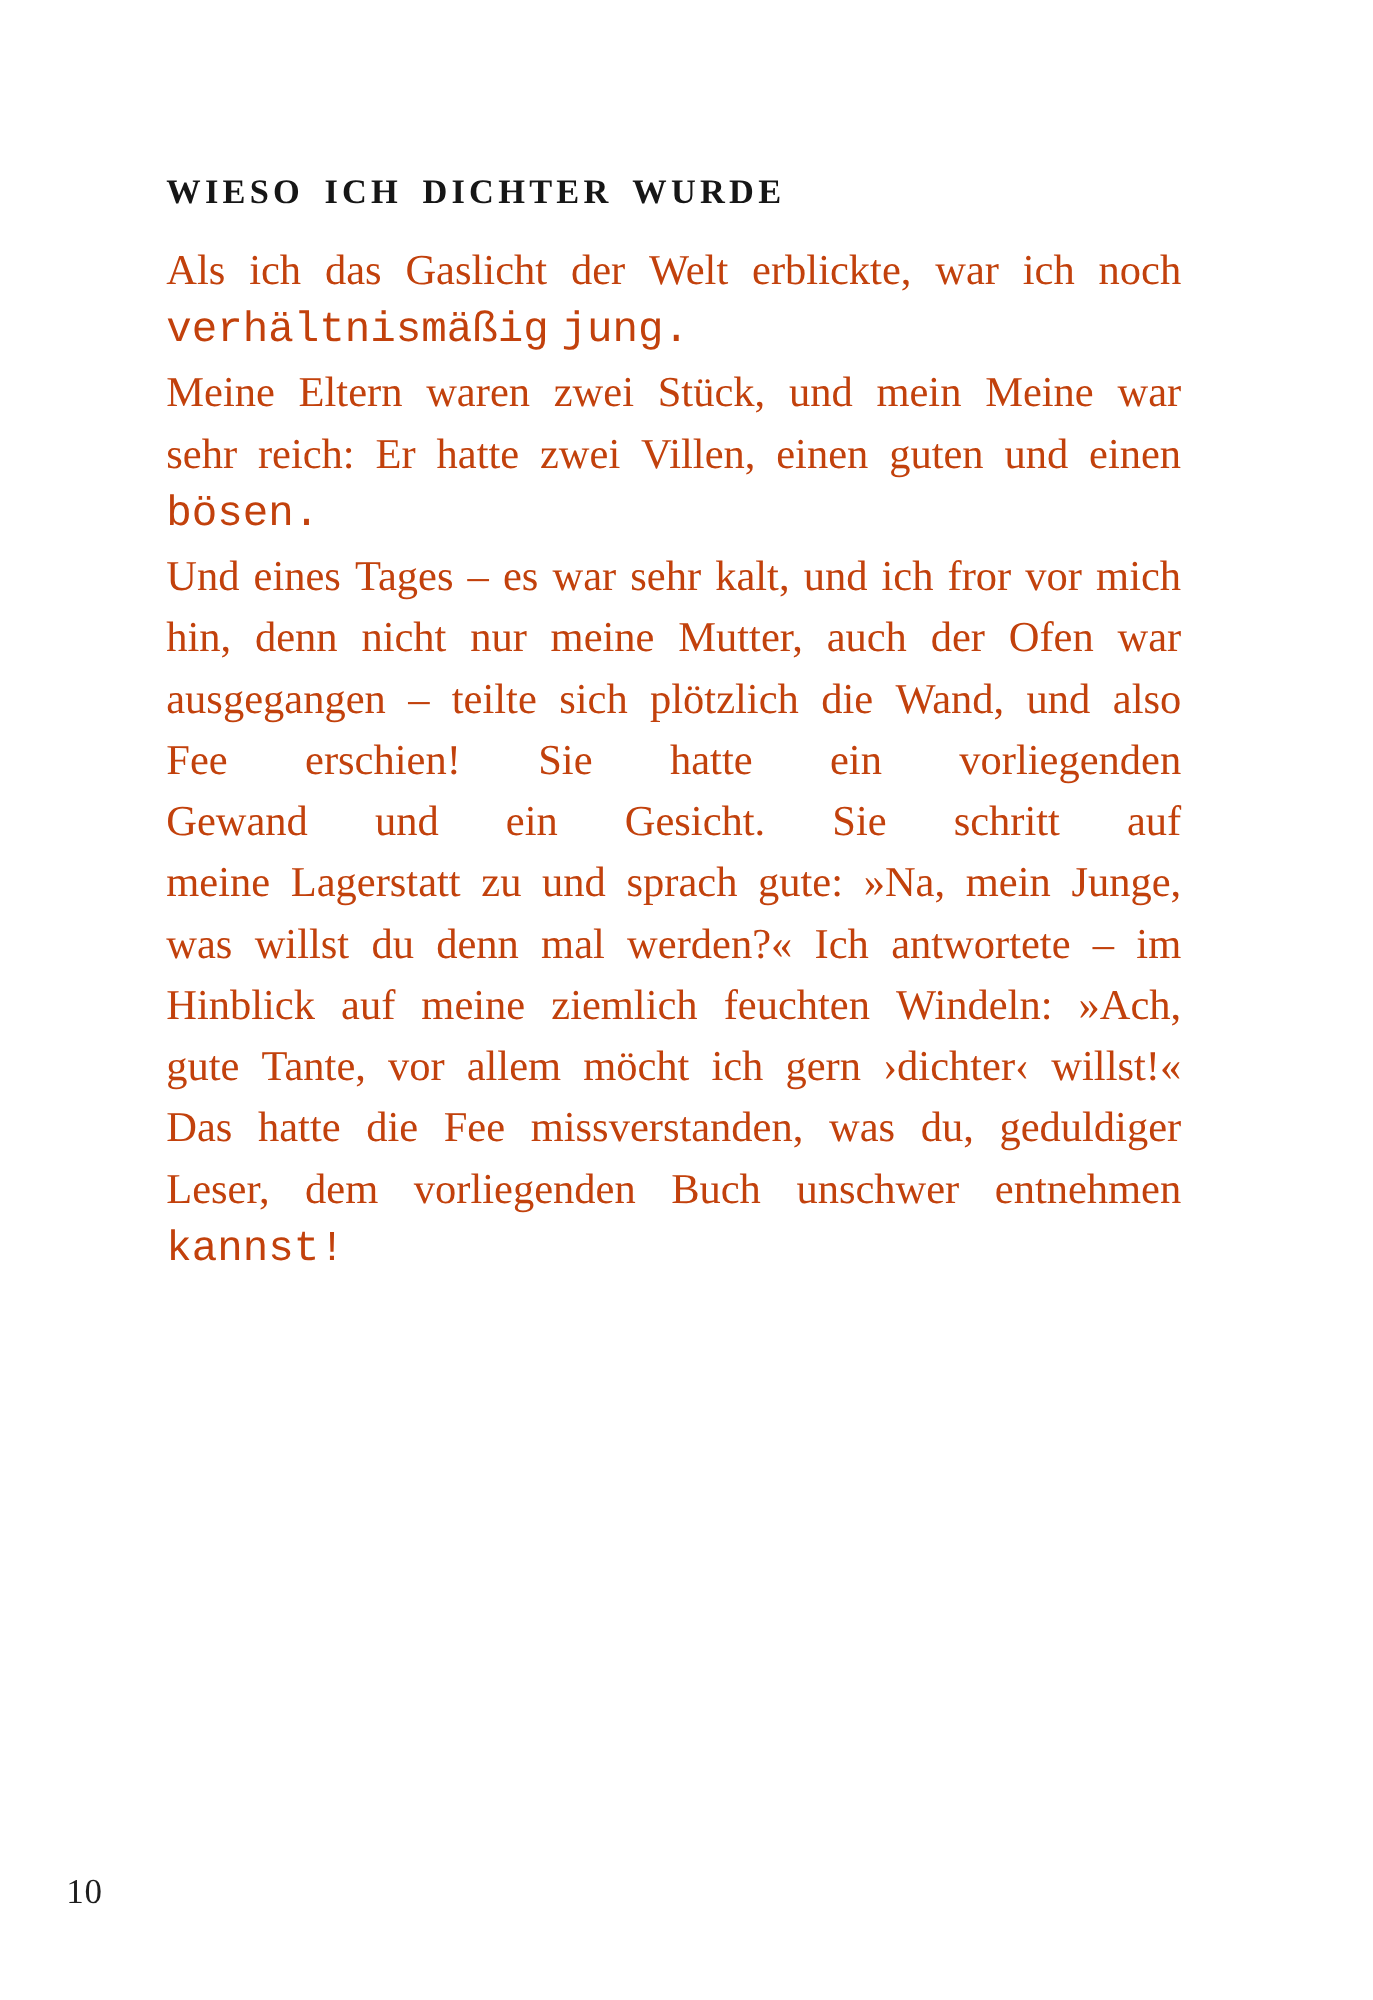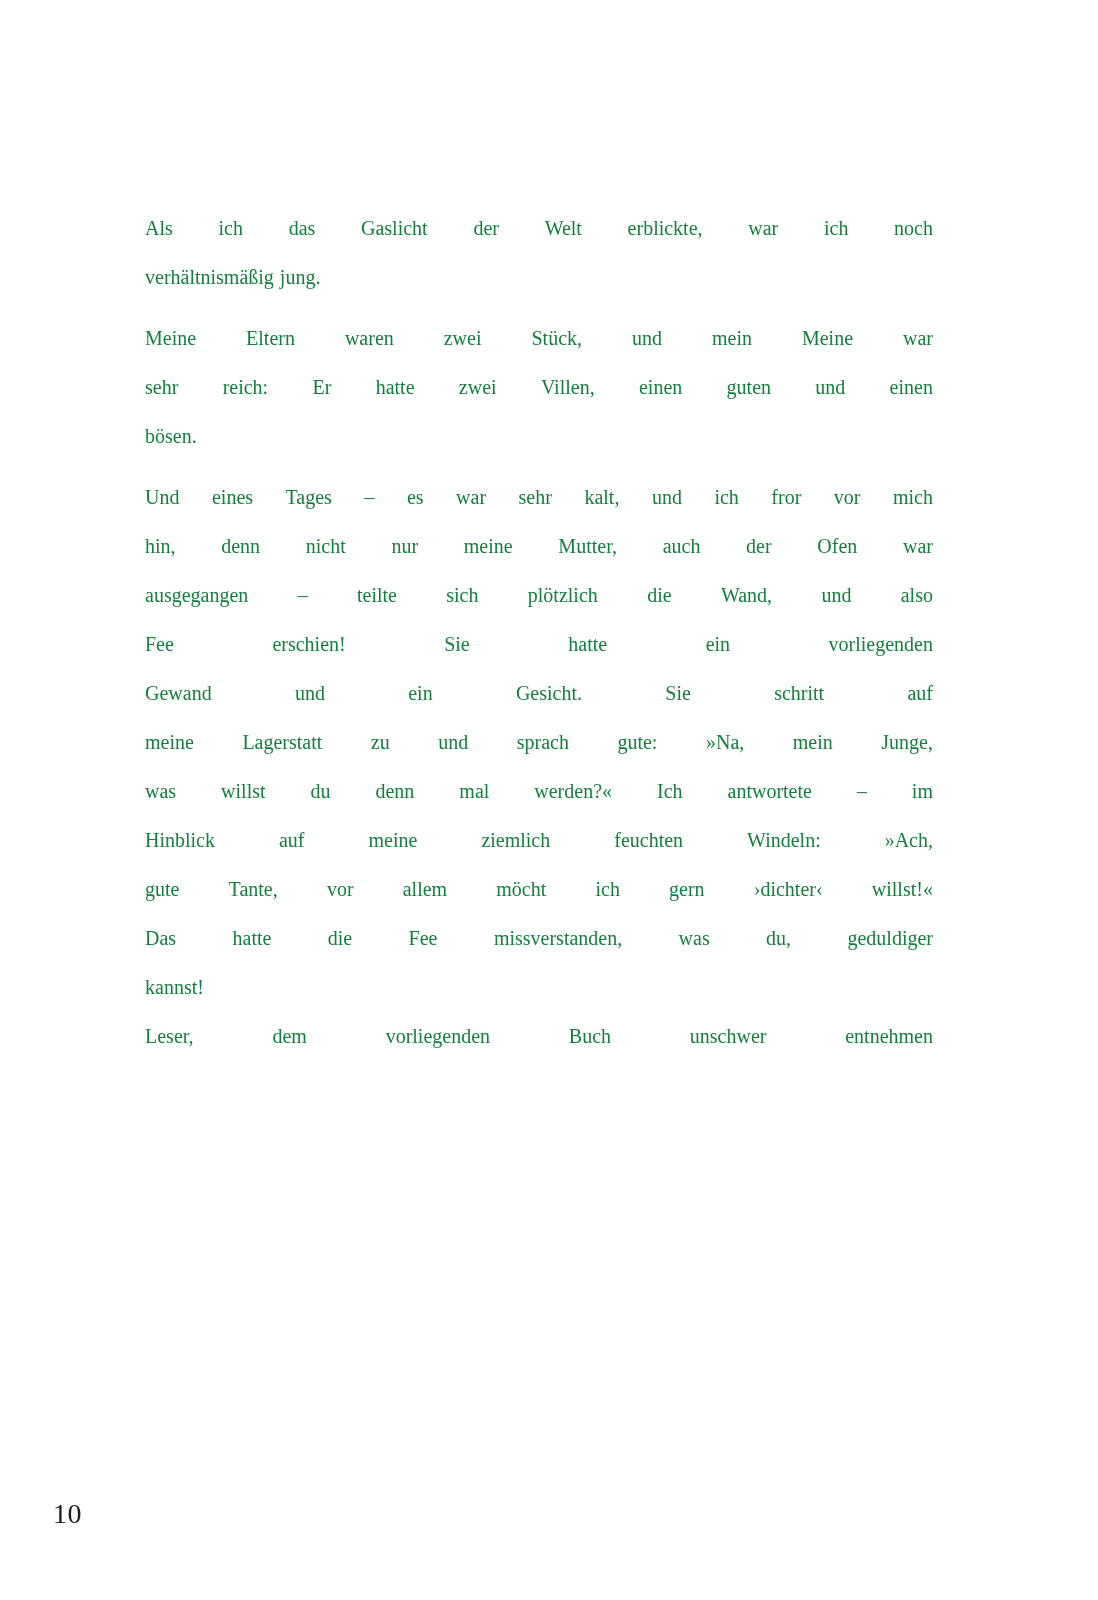--- a/index.html
+++ b/index.html
@@ -39,38 +39,39 @@
 
   
   .text-column {
     position: absolute;
     left: 133px;
     top: 192px;
     width: 812px;
   }
 
   .paragraph {
-    margin: 12px;
-    font-size: 20px;
-    color: #15803d;
+    margin: 0;
+    font-size: 34px;
+    color: #c2410c;
   }
 
   
   .line {
     display: block;
     height: 49px;
     line-height: 49px;
     text-align: justify;
     text-align-last: justify;
     white-space: nowrap;
     overflow: visible;
   }
   .line.line-last {
     text-align: left;
     text-align-last: left;
+    font-family: Liberation Mono, monospace;
   }
   
   .line {
     display: flex;
     flex-direction: row;
     justify-content: space-between;
   }
   .line.line-last {
     justify-content: flex-start;
   }
@@ -91,20 +92,21 @@
     color: #1d1d1d;
     font-variant-numeric: oldstyle-nums;
     letter-spacing: 0.5px;
   }
 </style>
 </head>
 <body>
 
 <div class="page">
 
+  <h1 class="chapter-heading">WIESO ICH DICHTER WURDE</h1>
 
   <div class="text-column">
     <p class="paragraph">
         <span class="line">
           <span class="w">Als</span>
           <span class="w">ich</span>
           <span class="w">das</span>
           <span class="w">Gaslicht</span>
           <span class="w">der</span>
           <span class="w">Welt</span>
@@ -248,29 +250,29 @@
         <span class="line">
           <span class="w">Das</span>
           <span class="w">hatte</span>
           <span class="w">die</span>
           <span class="w">Fee</span>
           <span class="w">missverstanden,</span>
           <span class="w">was</span>
           <span class="w">du,</span>
           <span class="w">geduldiger</span>
         </span>
-        <span class="line line-last">
-          <span class="w">kannst!</span>
-        </span>
         <span class="line">
           <span class="w">Leser,</span>
           <span class="w">dem</span>
           <span class="w">vorliegenden</span>
           <span class="w">Buch</span>
           <span class="w">unschwer</span>
           <span class="w">entnehmen</span>
         </span>
+        <span class="line line-last">
+          <span class="w">kannst!</span>
+        </span>
       </p>
   </div>
 
   <div class="folio">10</div>
 
 </div>
 
 </body></html>

